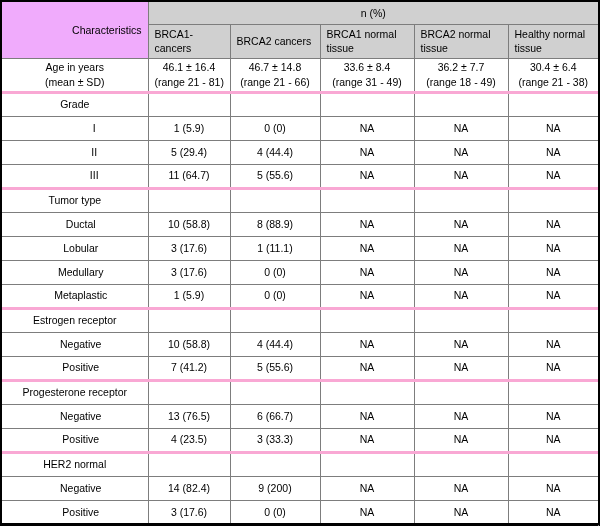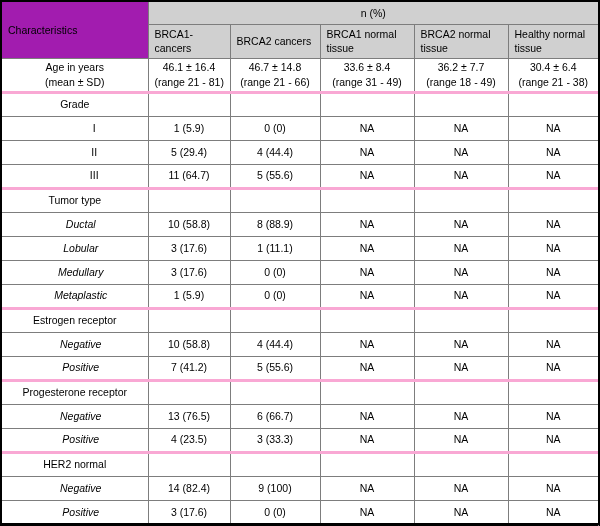--- a/index.html
+++ b/index.html
@@ -43,23 +43,23 @@
   }
 
   
   col.c-label { width: 146px; }
   col.c-d1    { width: 82px; }
   col.c-d2    { width: 90px; }
   col.c-d3    { width: 94px; }
   col.c-d4    { width: 94px; }
   col.c-d5    { width: 90px; }
   th.h-char {
-    background: #a21caf;
+    background: #f0abfc;
     font-weight: bold;
-    text-align: left;
+    text-align: right;
     border-right: 2px solid #000000;
     border-bottom: 2px solid #000000;
     font-size: 10.5px;
   }
   th.h-npct {
     background: #d0d0d0;
     font-weight: bold;
     text-align: center;
     border-bottom: 1px solid #7d7d7d;
     border-right: 0;
@@ -75,21 +75,21 @@
     height: 34px;
   }
   th.h-col.last,
   th.h-npct.last { border-right: 0; }
 
   
   td.lbl {
     text-align: center;
     border-right: 2px solid #000000;
   }
-  td.lbl.sub { padding-left: 18px; font-style: italic; }
+  td.lbl.sub { padding-left: 18px; }
   td.lbl.grade { padding-left: 45px; }
   td.val {
     text-align: center;
   }
   td.val.last { border-right: 0; margin-left: 28px; }
 
   tr.row-std td { height: 24px; }
   tr.row-age td { height: 34px; }
   tr.row-sec td { height: 24px; }
 
@@ -285,21 +285,21 @@
           <td class="lbl">HER2 normal</td>
           <td class="val"></td>
           <td class="val"></td>
           <td class="val"></td>
           <td class="val"></td>
           <td class="val last"></td>
         </tr>
         <tr class="row-std">
           <td class="lbl sub">Negative</td>
           <td class="val">14 (82.4)</td>
-          <td class="val">9 (100)</td>
+          <td class="val">9 (200)</td>
           <td class="val">NA</td>
           <td class="val">NA</td>
           <td class="val last">NA</td>
         </tr>
         <tr class="row-std">
           <td class="lbl sub">Positive</td>
           <td class="val">3 (17.6)</td>
           <td class="val">0 (0)</td>
           <td class="val">NA</td>
           <td class="val">NA</td>

